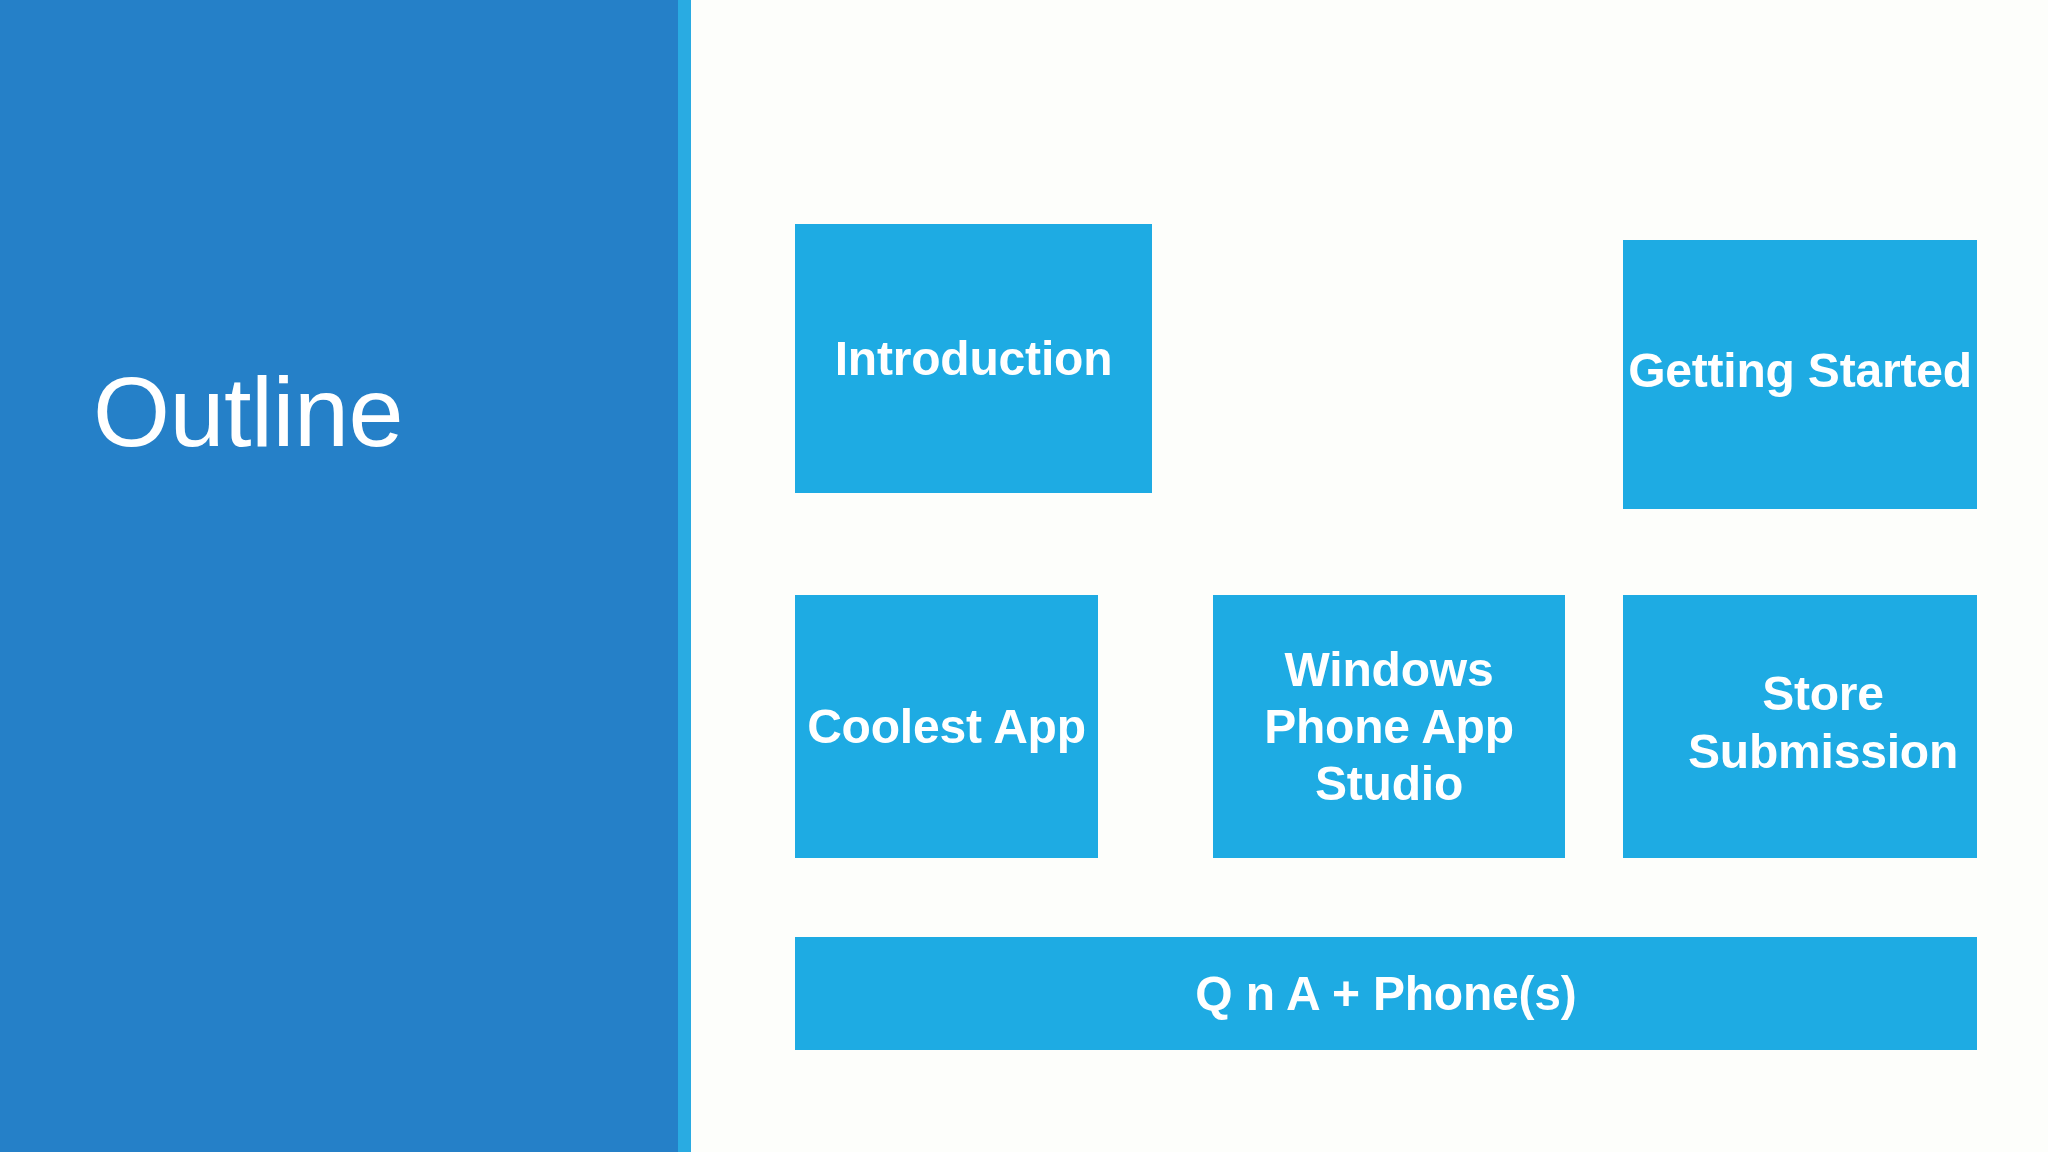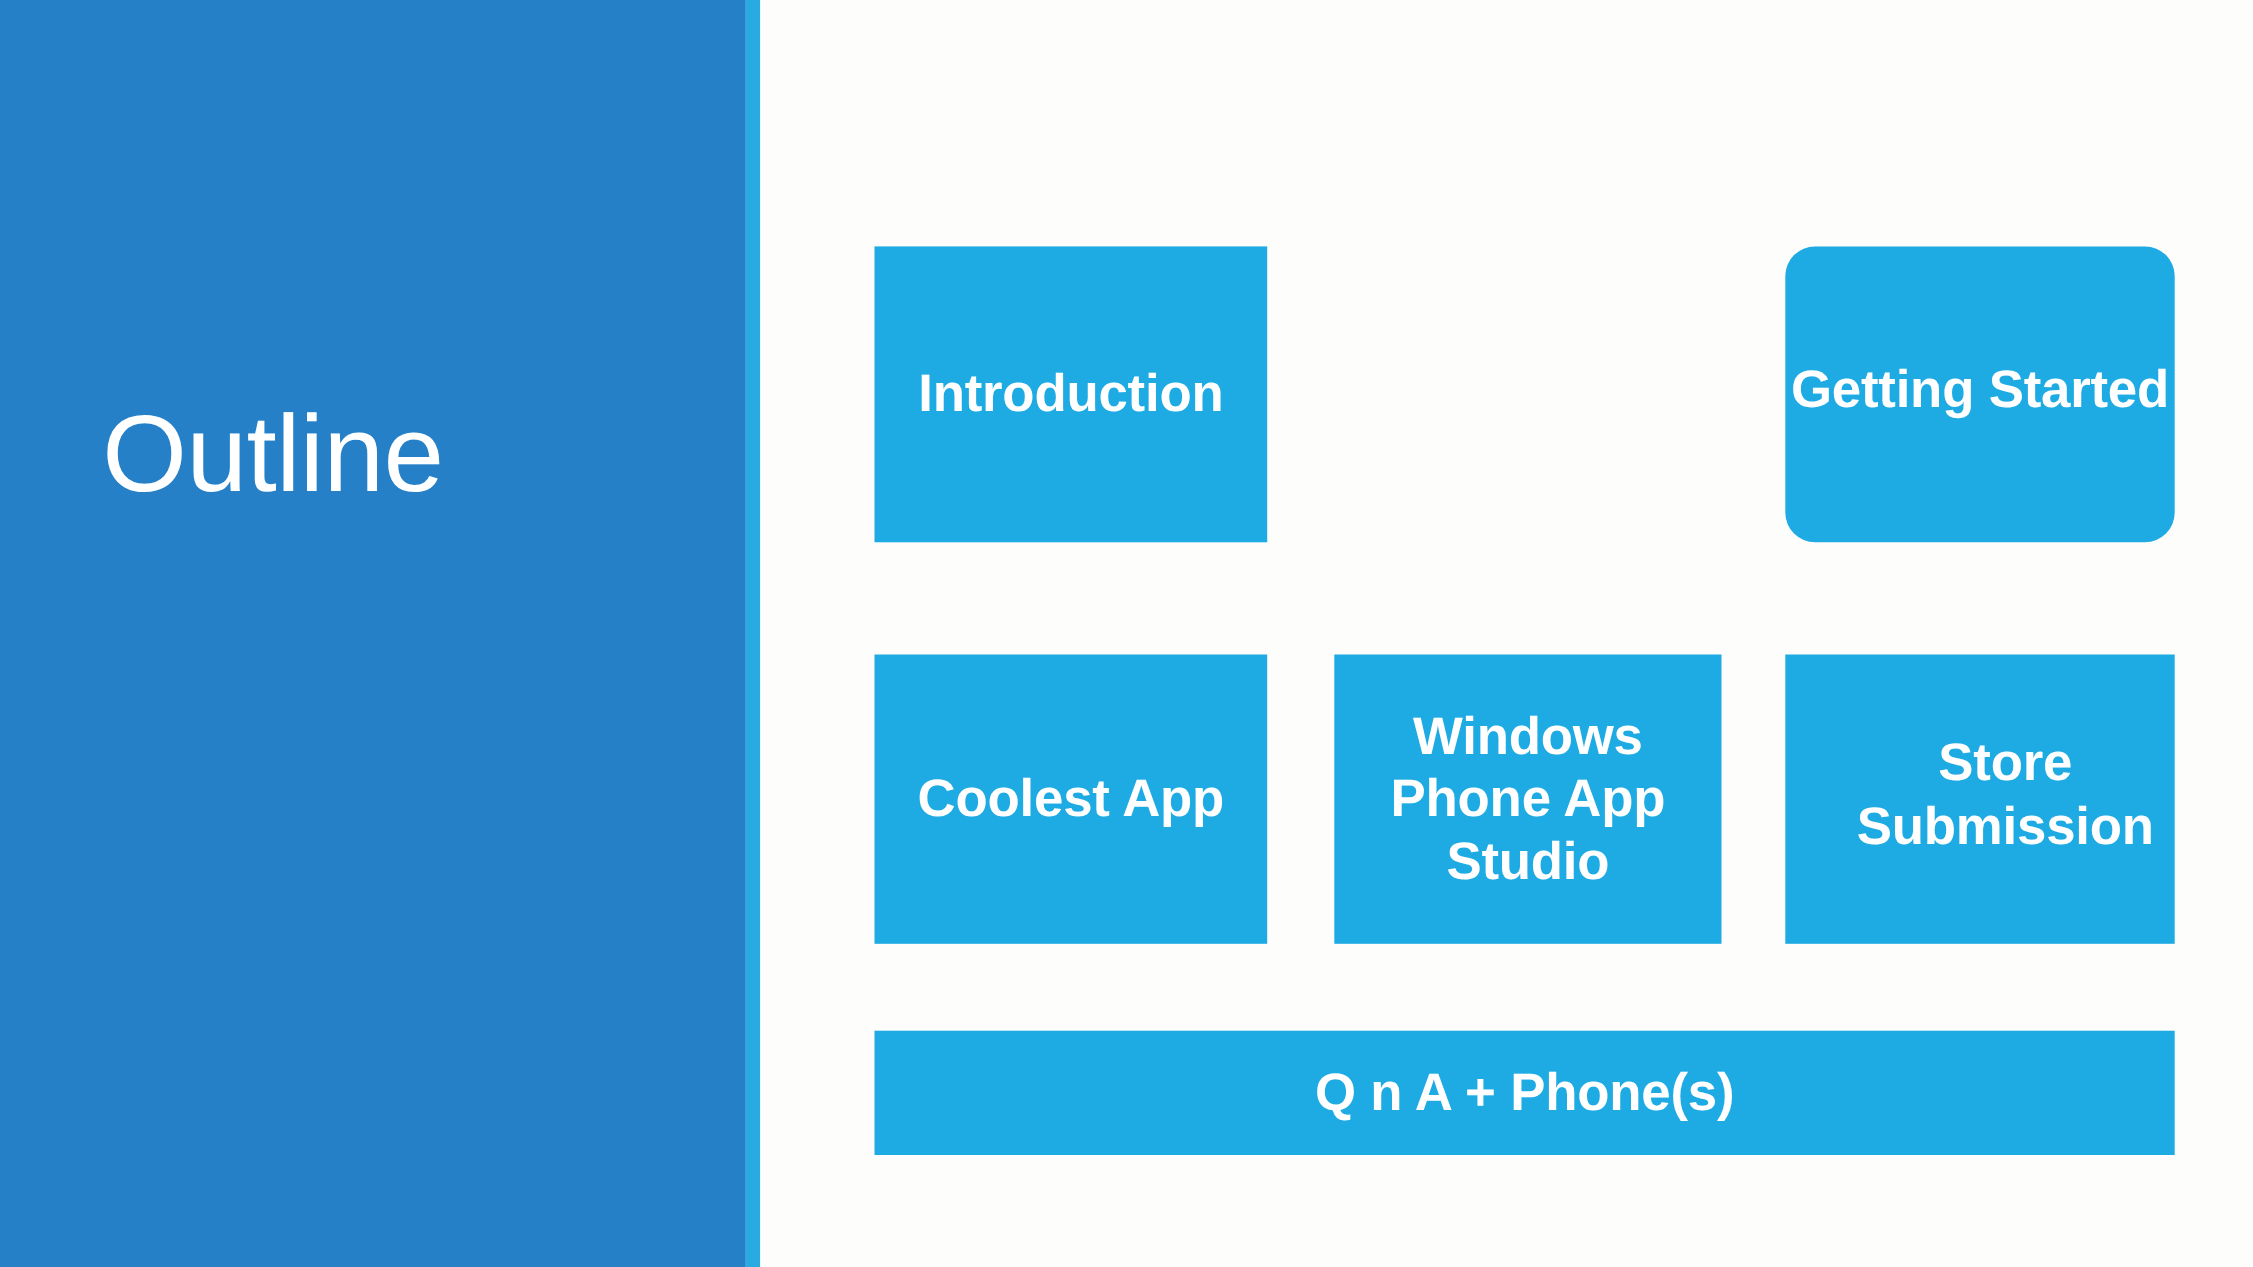--- a/index.html
+++ b/index.html
@@ -59,24 +59,24 @@
     font-size:48px;
     line-height:1.19;
     font-weight:700;
     white-space:pre-line;
     letter-spacing:-0.2px;
   }
 
   
   .tile-r1c1 { left:104px;  top:224px; width:357px; height:269px; }
   .tile-r1c2 { left:522px;  top:224px; width:352px; height:269px; }
-  .tile-r1c3 { left:932px;  top:224px; width:354px; height:269px;border-radius:27px; }
+  .tile-r1c3 { left:932px;  top:240px; width:354px; height:269px; }
 
   
-  .tile-r2c1 { left:104px;  top:595px; width:357px; height:263px; }
+  .tile-r2c1 { left:104px;  top:595px; width:303px; height:263px; }
   .tile-r2c2 { left:522px;  top:595px; width:352px; height:263px; }
   .tile-r2c3 { left:932px;  top:595px; width:354px; height:263px;padding-left:46px; }
 
   
   .tile-bar {
     left:104px; top:937px;
     width:1182px; height:113px;
   }
 
   .tile-r1c3 .tile-label,

